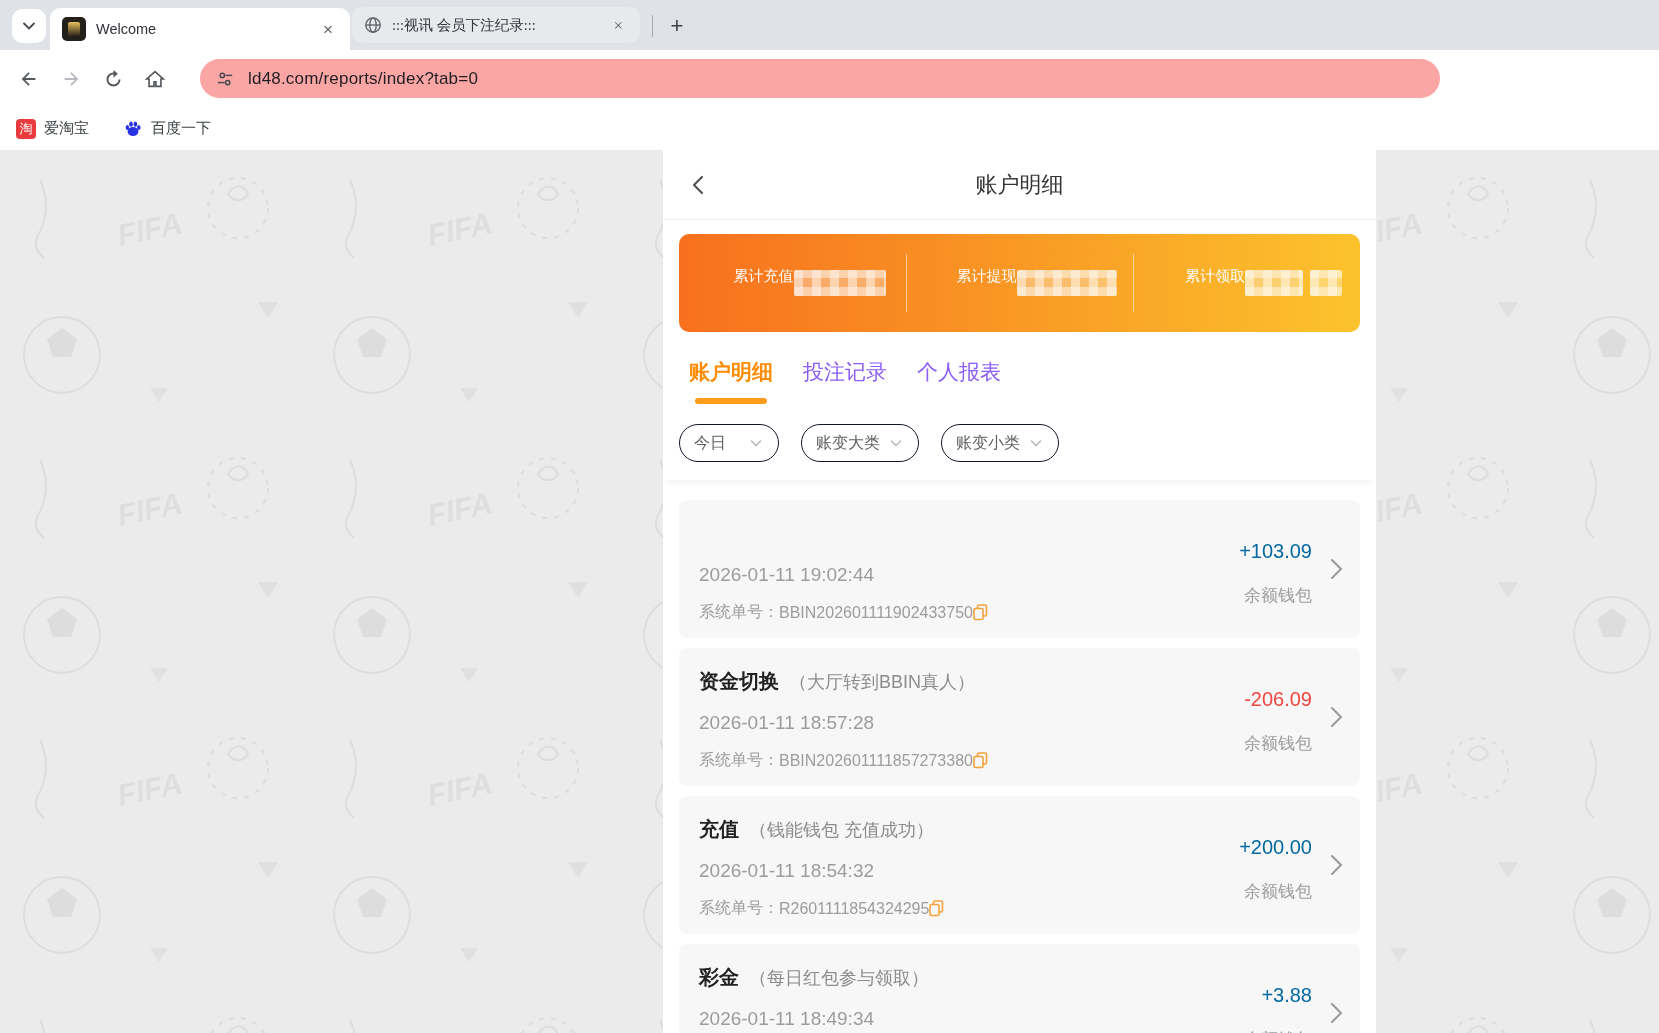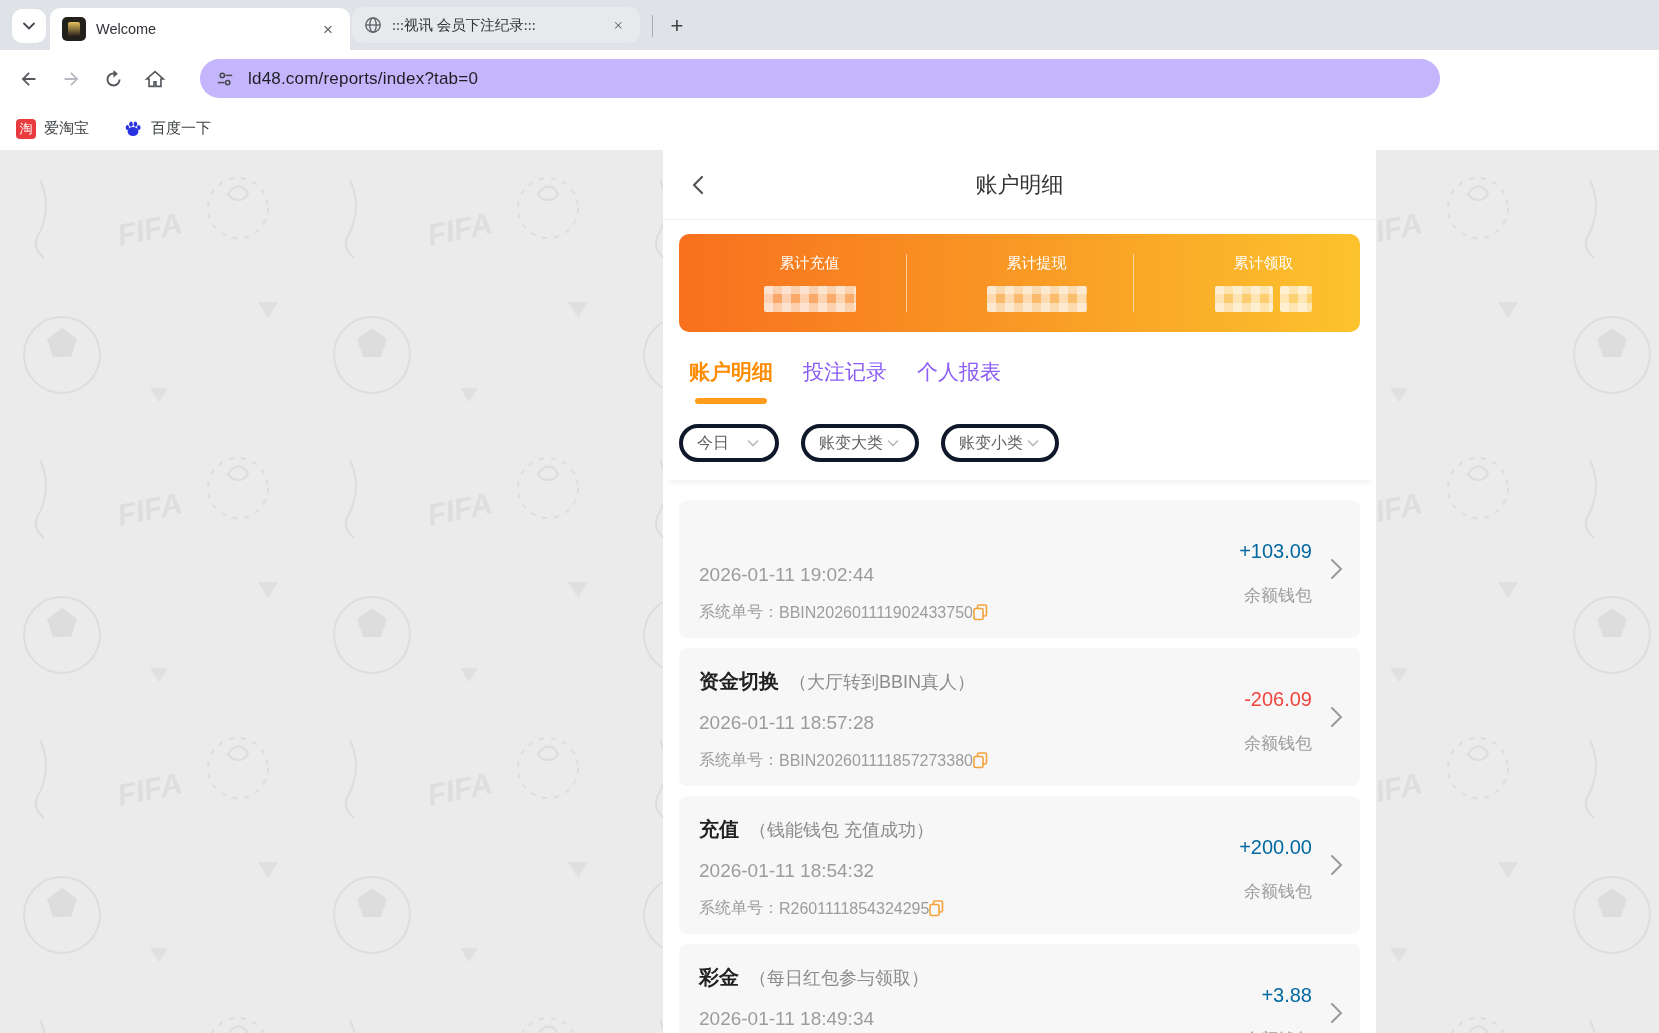--- a/index.html
+++ b/index.html
@@ -19,60 +19,60 @@
   .tab .close{color:#5f6368;font-size:17px;line-height:1;padding:2px 5px;border-radius:50%;}
   .favicon-welcome{width:24px;height:24px;border-radius:5px;background:#23201c;position:relative;flex:none;}
   .favicon-welcome i{position:absolute;left:6px;top:5px;width:12px;height:14px;
                      background:linear-gradient(180deg,#e8c15a,#8a6b2411);border-radius:2px;}
   .tab-sep{position:absolute;left:652px;top:15px;width:1px;height:22px;background:#a9adb3;}
   .newtab-btn{position:absolute;left:662px;top:11px;width:30px;height:30px;border-radius:50%;
               display:flex;align-items:center;justify-content:center;font-size:22px;color:#3c4043;}
 
   .toolbar{position:absolute;left:0;top:50px;width:1659px;height:57px;background:#fff;}
   .nav-ico{position:absolute;top:14px;width:30px;height:30px;display:flex;align-items:center;justify-content:center;}
-  .omnibox{position:absolute;left:200px;top:9px;width:1240px;height:39px;background:#c4b5fd;
+  .omnibox{position:absolute;left:200px;top:9px;width:1240px;height:39px;background:#fca5a5;
            border-radius:20px;display:flex;align-items:center;padding:12px 16px;box-sizing:border-box;}
   .omnibox .url{font-size:17px;color:#1d1f23;margin-left:14px;letter-spacing:.2px;}
 
   .bookmarks{position:absolute;left:0;top:107px;width:1659px;height:43px;background:#fff;
              border-bottom:1px solid #ececec;display:flex;align-items:center;gap:34px;padding-left:16px;}
   .bm{display:flex;align-items:center;gap:8px;font-size:15px;color:#3c4043;}
   .bm-taobao{width:20px;height:20px;background:#e93b3d;border-radius:4px;color:#fff;font-size:13px;
              display:flex;align-items:center;justify-content:center;}
 
   
   .pagebg{position:absolute;left:0;top:150px;width:1659px;height:883px;}
 
   
   .panel{position:absolute;left:663px;top:150px;width:713px;height:883px;background:#fff;overflow:hidden;}
   .panel-header{position:relative;height:69px;border-bottom:1px solid #efefef;}
   .back-btn{position:absolute;left:24px;top:23px;width:24px;height:24px;}
   .page-title{text-align:center;line-height:69px;font-size:22px;color:#333;}
 
   .summary-card{margin:14px 16px 0;height:98px;border-radius:10px;color:#fff;display:flex;
                 background:linear-gradient(90deg,#f8701e,#f99d25 55%,#fcc32d);}
-  .sum-col{flex:1;display:flex;flex-direction:column;align-items:center;justify-content:center;position:relative;padding-left:34px;}
+  .sum-col{flex:1;display:flex;flex-direction:row;align-items:center;justify-content:center;position:relative;padding-left:34px;}
   .sum-col + .sum-col::before{content:"";position:absolute;left:0;top:20px;bottom:20px;width:1px;
                 background:rgba(255,255,255,.55);}
   .sum-label{font-size:15px;margin-bottom:13px;}
   .mosaic{display:flex;gap:7px;opacity:.9;}
   .mosaic i{display:block;height:26px;border-radius:2px;
     background-image:repeating-linear-gradient(0deg,rgba(255,255,255,.62) 0 9px,rgba(255,255,255,.18) 9px 18px),
                      repeating-linear-gradient(90deg,rgba(255,255,255,.66) 0 9px,rgba(255,255,255,.22) 9px 18px);}
   .m-a{width:92px;} .m-b{width:100px;} .m-c{width:58px;} .m-d{width:32px;}
 
   .tabs{display:flex;gap:30px;padding:0 26px;margin-top:26px;height:52px;box-sizing:border-box;}
   .ptab{font-size:21px;color:#8b5cf6;position:relative;padding-bottom:20px;}
   .ptab.active{color:#fe8b00;font-weight:bold;}
   .ptab.active::after{content:"";position:absolute;left:6px;right:6px;bottom:6px;height:6px;
                       border-radius:3px;background:#ff9c1d;}
 
   .filters{display:flex;gap:22px;padding:14px 16px 18px;box-shadow:0 7px 7px -5px rgba(0,0,0,.07);
            position:relative;}
-  .pill{height:38px;border:4px solid #0f172a;border-radius:19px;display:flex;align-items:center;
+  .pill{height:38px;border:1px solid #0f172a;border-radius:19px;display:flex;align-items:center;
         justify-content:space-between;padding:0 14px;box-sizing:border-box;color:#5f5f5f;font-size:16px;}
   .pill.w1{width:100px;} .pill.w2{width:118px;}
 
   .records{padding:20px 16px 0;display:flex;flex-direction:column;gap:10px;}
   .record{position:relative;height:138px;background:#f7f7f8;border-radius:8px;flex:none;}
   .r-title{position:absolute;left:20px;top:20px;font-size:20px;color:#222;font-weight:bold;white-space:nowrap;}
   .r-note{font-weight:normal;color:#8c8c8c;font-size:18px;margin-left:10px;}
   .r-time{position:absolute;left:20px;top:64px;font-size:19px;color:#9c9c9c;}
   .r-order{position:absolute;left:20px;top:102px;font-size:16px;color:#9c9c9c;display:flex;
            align-items:center;white-space:nowrap;}

